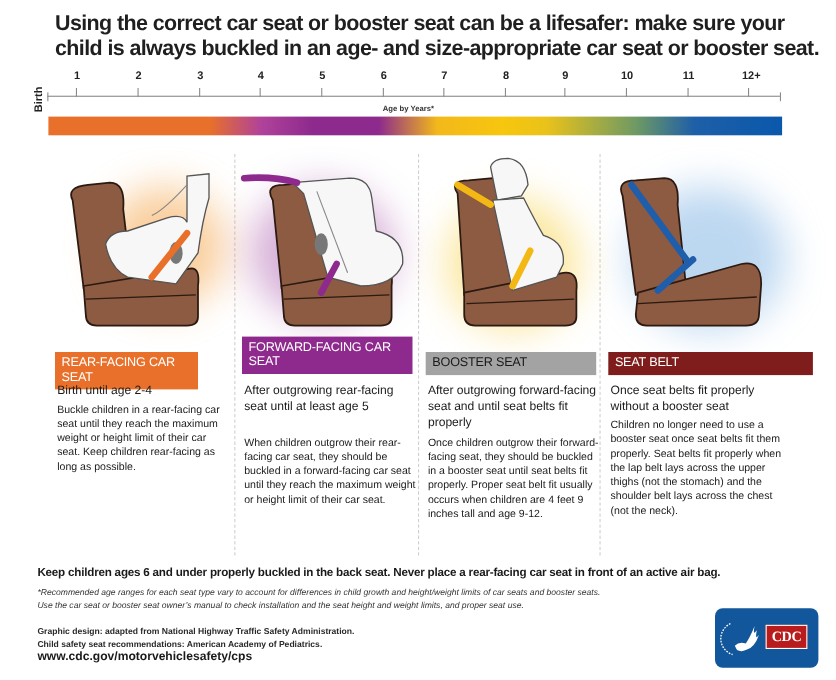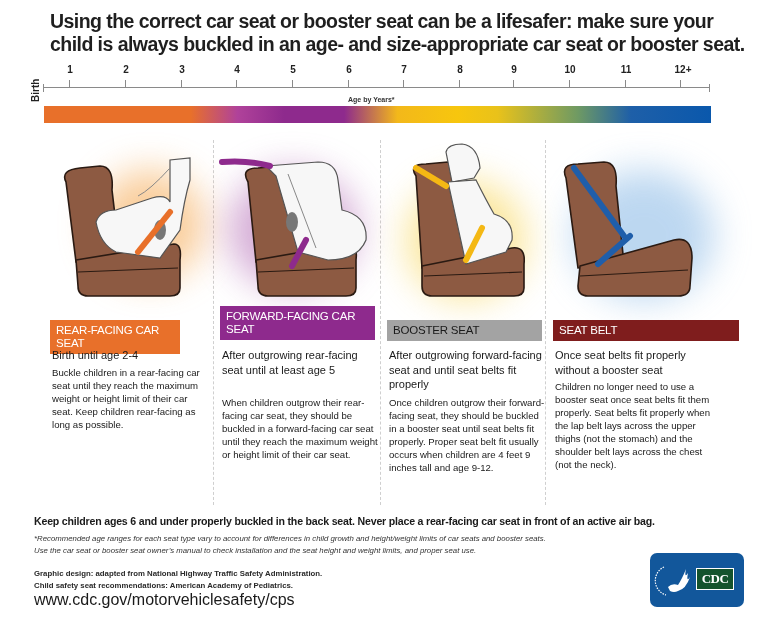--- a/index.html
+++ b/index.html
@@ -46,29 +46,29 @@
 
   .warning {
     position: absolute; left: 34px; top: 515px; width: 720px;
     font-size: 10.6px; font-weight: bold; letter-spacing: -0.2px; color: #1a1a1a;
   }
   .footnote {
     position: absolute; left: 34px; top: 533px; width: 700px;
     font-size: 7.8px; font-style: italic; line-height: 11.5px; color: #333;
   }
   .credits { position: absolute; left: 34px; top: 568px; font-size: 7.8px; font-weight: bold; line-height: 11.5px; color: #2a2a2a; }
-  .url { position: absolute; left: 34px; top: 591px; font-size: 16px; font-weight: normal; color: #1a1a1a; }
+  .url { position: absolute; left: 34px; top: 591px; font-size: 11px; font-weight: bold; color: #1a1a1a; }
 
   .cdc-logo {
     position: absolute; left: 650px; top: 553px; width: 94px; height: 54px;
     background: #12579b; border-radius: 7px;
   }
   .cdc-wordmark {
     position: absolute; left: 46px; top: 15px; width: 38px; height: 22px;
-    border: 1.5px solid #fff; background: #14532d;
+    border: 1.5px solid #fff; background: #b91c1c;
     color: #fff; font-family: "Liberation Serif", serif; font-weight: bold; font-size: 13px; line-height: 19px;
     text-align: center; letter-spacing: -0.5px;
   }
 </style>
 </head>
 <body>
 
 <div class="title">Using the correct car seat or booster seat can be a lifesafer: make sure your child is always buckled in an age- and size-appropriate car seat or booster seat.</div>
 
 <div class="timeline">

